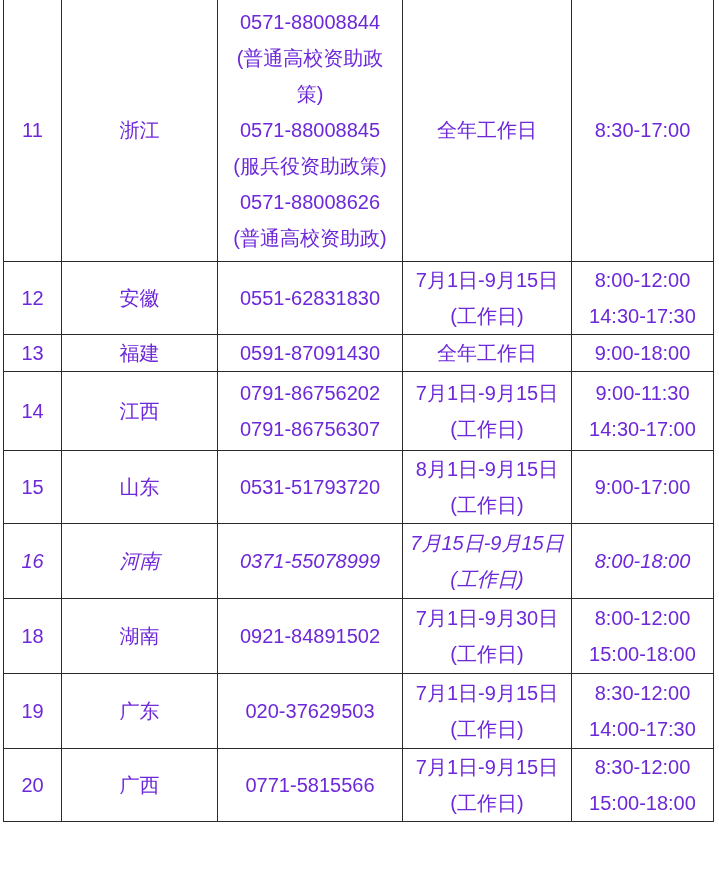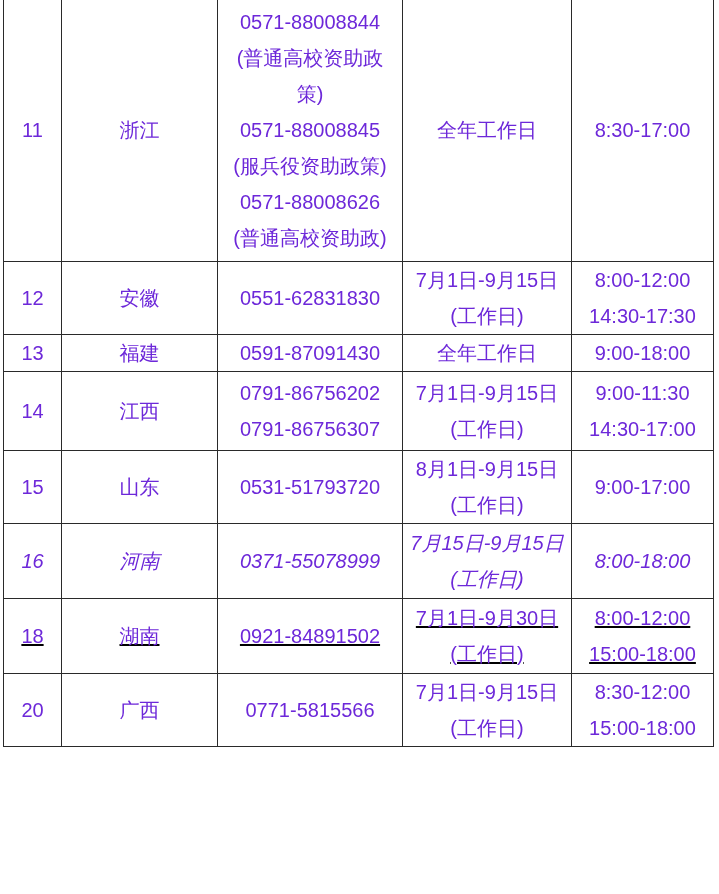--- a/index.html
+++ b/index.html
@@ -161,37 +161,56 @@
             <div class="line">0371-55078999</div>
           </td>
           <td>
             <div class="line">7月15日-9月15日</div>
             <div class="line">(工作日)</div>
           </td>
           <td>
             <div class="line">8:00-18:00</div>
           </td>
         </tr>
-        <tr style="height: 75px; text-decoration: underline;">
+        <tr style="height: 75px;">
           <td>
             <div class="line">18</div>
           </td>
           <td>
             <div class="line">湖南</div>
           </td>
           <td>
             <div class="line">0921-84891502</div>
           </td>
           <td>
             <div class="line">7月1日-9月30日</div>
             <div class="line">(工作日)</div>
           </td>
           <td>
             <div class="line">8:00-12:00</div>
             <div class="line">15:00-18:00</div>
+          </td>
+        </tr>
+        <tr style="height: 75px;">
+          <td>
+            <div class="line">19</div>
+          </td>
+          <td>
+            <div class="line">广东</div>
+          </td>
+          <td>
+            <div class="line">020-37629503</div>
+          </td>
+          <td>
+            <div class="line">7月1日-9月15日</div>
+            <div class="line">(工作日)</div>
+          </td>
+          <td>
+            <div class="line">8:30-12:00</div>
+            <div class="line">14:00-17:30</div>
           </td>
         </tr>
         <tr style="height: 71px;">
           <td>
             <div class="line">20</div>
           </td>
           <td>
             <div class="line">广西</div>
           </td>
           <td>

